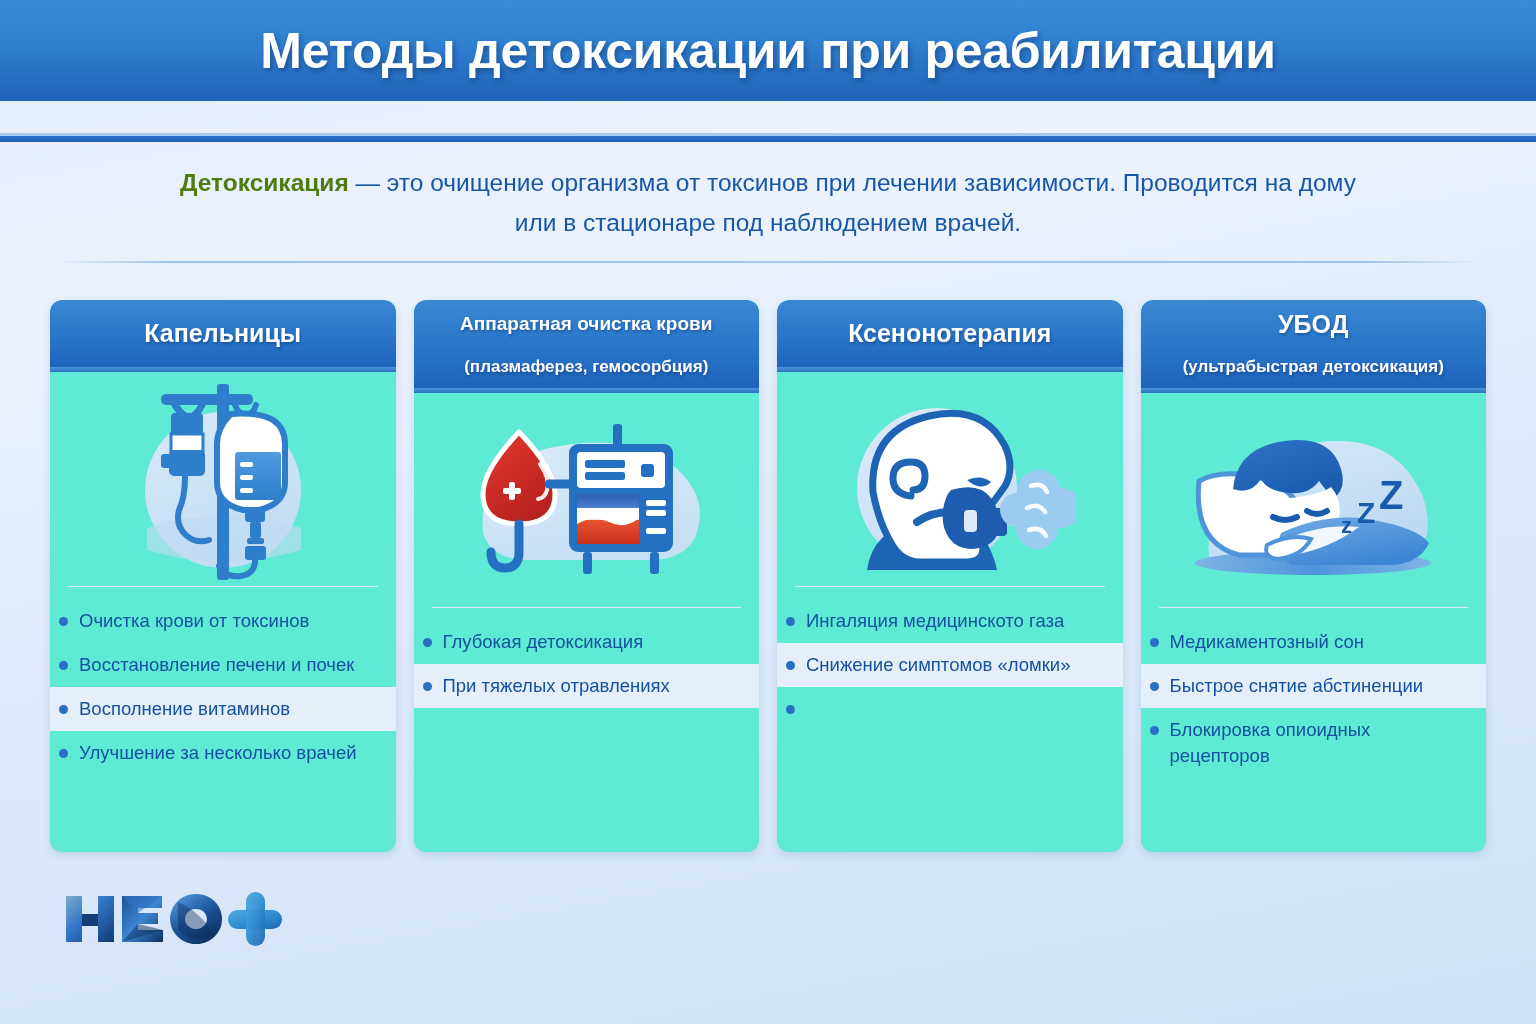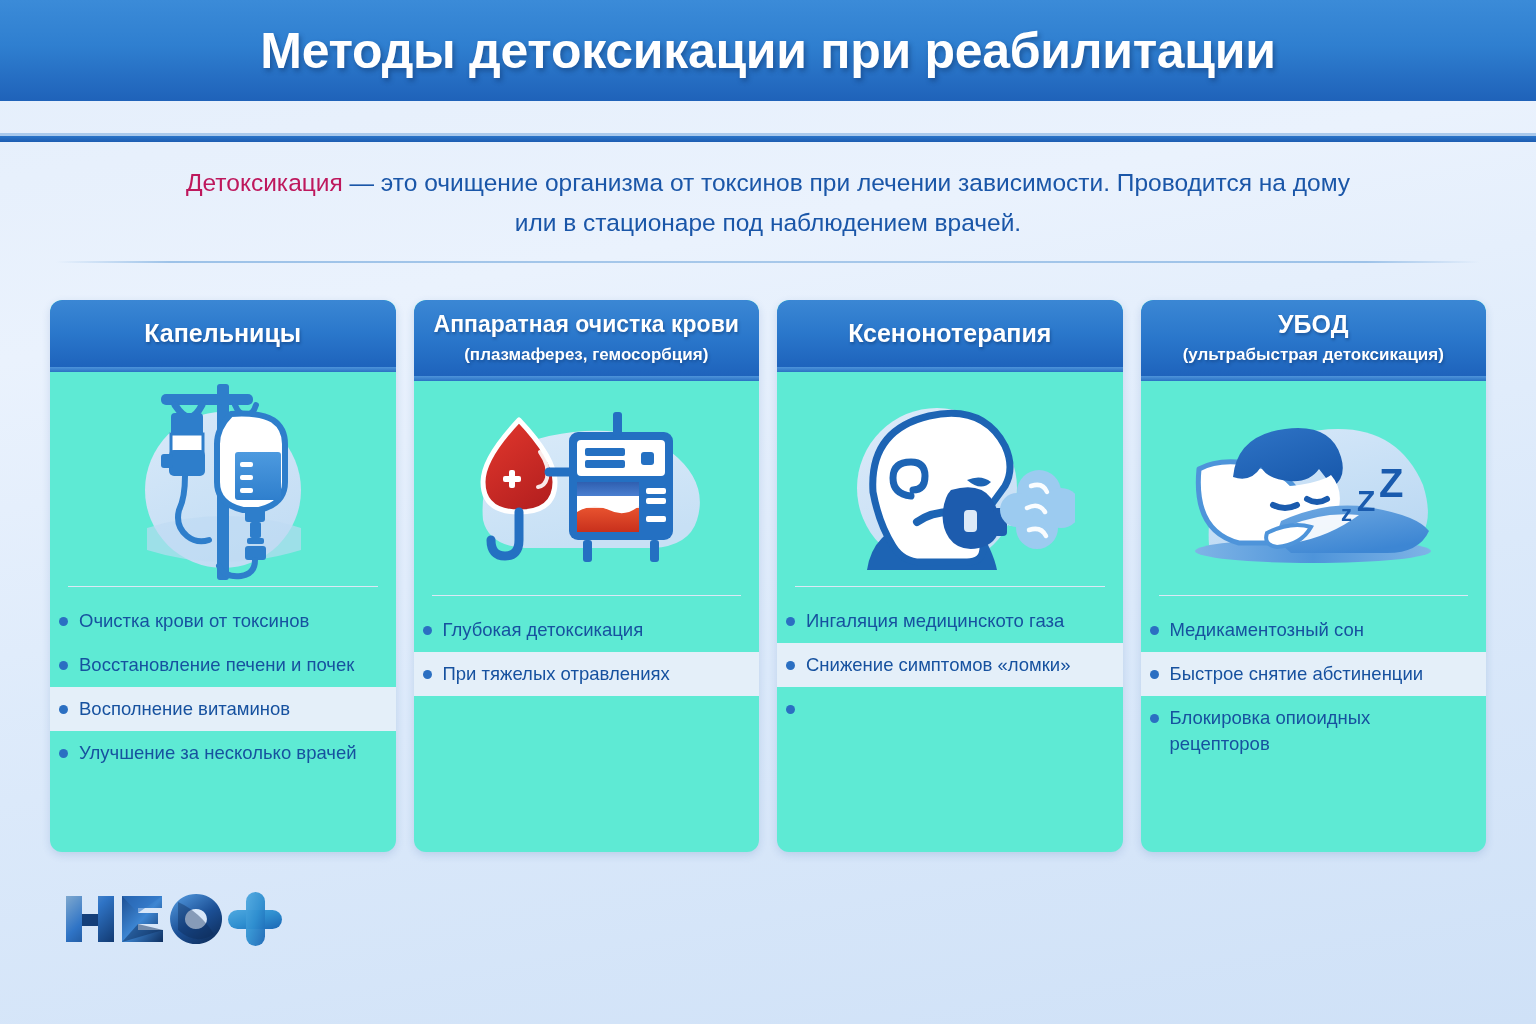--- a/index.html
+++ b/index.html
@@ -53,21 +53,21 @@
     position: absolute;
     left: 50%;
     transform: translateX(-50%);
     top: 163px;
     width: 1190px;
     text-align: center;
     color: #1a56a8;
     font-size: 24.5px;
     line-height: 40px;
   }
-  .subtitle b { color: #be185d; font-weight: normal; }
+  .subtitle b { color: #4d7c0f; font-weight: bold; }
 
   .subtitle-rule {
     position: absolute;
     left: 56px;
     top: 261px;
     width: 1424px;
     height: 2px;
     background: linear-gradient(90deg, rgba(150,190,235,0) 0%, #9dc2e8 8%, #a7c8ea 50%, #9dc2e8 92%, rgba(150,190,235,0) 100%);
   }
 
@@ -114,24 +114,24 @@
     font-size: 25px;
     font-weight: bold;
     line-height: 30px;
     text-shadow: 1px 2px 3px rgba(8,40,90,0.42);
   }
   .card-subtitle {
     color: #ffffff;
     font-size: 17px;
     font-weight: bold;
     line-height: 22px;
-    margin-top: 5px;
+    margin-top: 17px;
     text-shadow: 1px 2px 3px rgba(8,40,90,0.40);
   }
-  .card-h2 .card-title { font-size: 23px; }
+  .card-h2 .card-title { font-size: 19px; }
 
   .icon-area {
     height: 212px;
     margin-top: 7px;
     display: flex;
     align-items: center;
     justify-content: center;
   }
   .icon-area svg { display: block; }
 

